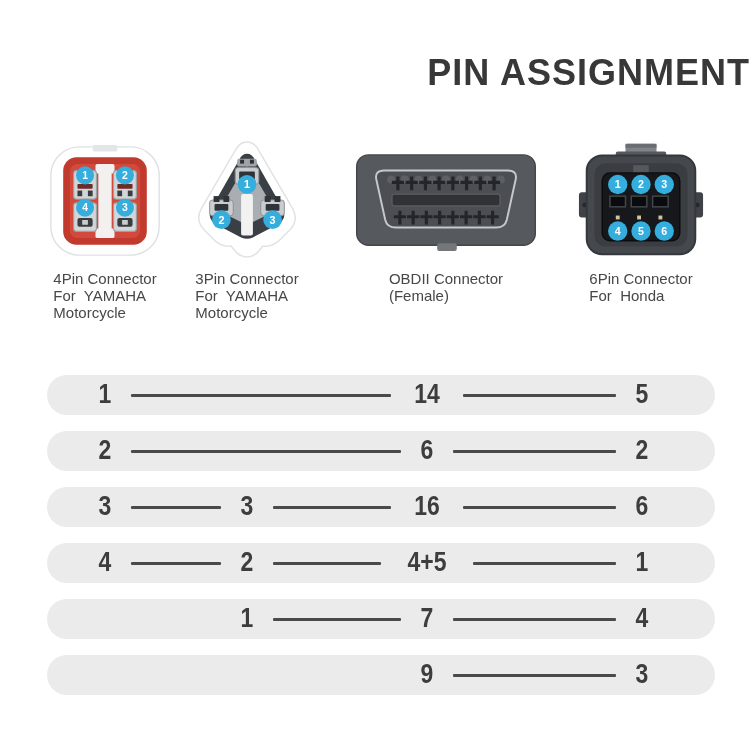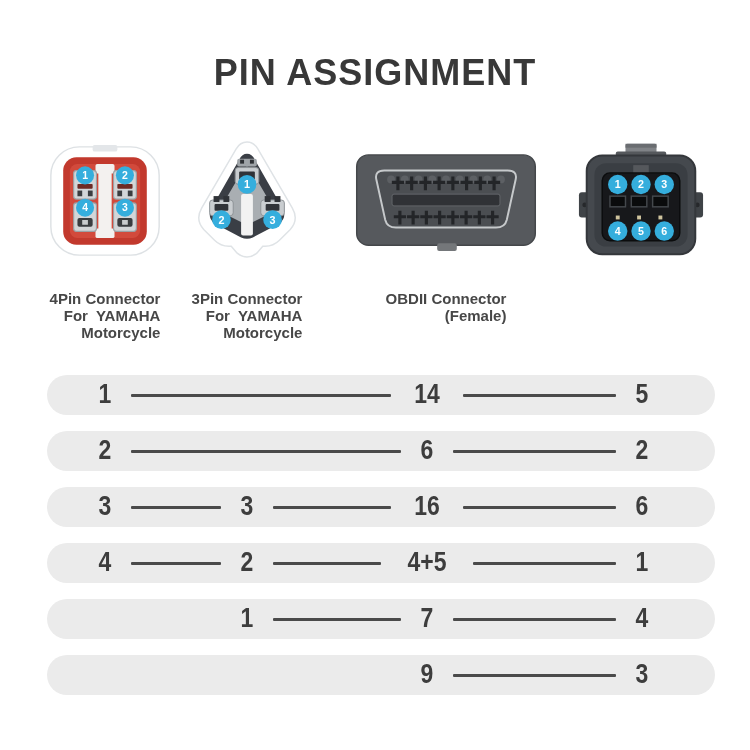--- a/index.html
+++ b/index.html
@@ -5,47 +5,47 @@
   * { margin:0; padding:0; box-sizing:border-box; }
   html,body { background:#ffffff; }
   body {
     width:750px; height:750px;
     font-family:"Liberation Sans", sans-serif;
     position:relative; overflow:hidden;
     color:#3c3c3c;
   }
   .page-title {
     margin-top:52px;
-    text-align:center;
+    text-align:right;
     font-size:36px;
     font-weight:800;
     letter-spacing:1px;
     color:#383838;
   }
   
   .connectors {
     position:relative;
     height:200px;
     margin-top:40px;
   }
   .connector-fig {
     position:absolute; top:0;
     transform:translateX(-50%);
     display:flex; flex-direction:column; align-items:center;
   }
   .connector-fig .art {
     height:134px; display:flex; align-items:center; justify-content:center;
   }
   .connector-label {
-    margin-top:22px;
+    margin-top:2px;
     font-size:15px;
     line-height:17px;
-    font-weight:bold;
+    font-weight:normal;
     color:#474747;
-    text-align:right;
+    text-align:left;
     white-space:pre-wrap;
   }
   .fig-4pin  { left:105px; width:170px; }
   .fig-3pin  { left:247px; width:170px; }
   .fig-obdii { left:446px; width:210px; }
   .fig-6pin  { left:641px; width:180px; }
   .pin-num { font:bold 11px "Liberation Sans", sans-serif; fill:#ffffff; }
   
   .pin-table {
     position:absolute; left:47px; top:375px; width:668px;
@@ -247,20 +247,22 @@
           <circle cx="90" cy="92" r="10" fill="#35aedd"></circle>
           <text class="pin-num" x="42" y="44" text-anchor="middle" dy="0.36em">1</text>
           <text class="pin-num" x="66" y="44" text-anchor="middle" dy="0.36em">2</text>
           <text class="pin-num" x="90" y="44" text-anchor="middle" dy="0.36em">3</text>
           <text class="pin-num" x="42" y="92" text-anchor="middle" dy="0.36em">4</text>
           <text class="pin-num" x="66" y="92" text-anchor="middle" dy="0.36em">5</text>
           <text class="pin-num" x="90" y="92" text-anchor="middle" dy="0.36em">6</text>
         </g>
       </svg>
     </div>
+    <figcaption class="connector-label">6Pin Connector
+For  Honda</figcaption>
   </figure>
 </div>
 
 <div class="pin-table">
   <div class="pin-row">
     <span class="pin-cell c0">1</span>
     <span class="pin-cell c1"></span>
     <span class="pin-cell c2">14</span>
     <span class="pin-cell c3">5</span>
   <div class="link" style="left: 84px; width: 260px;"></div>

